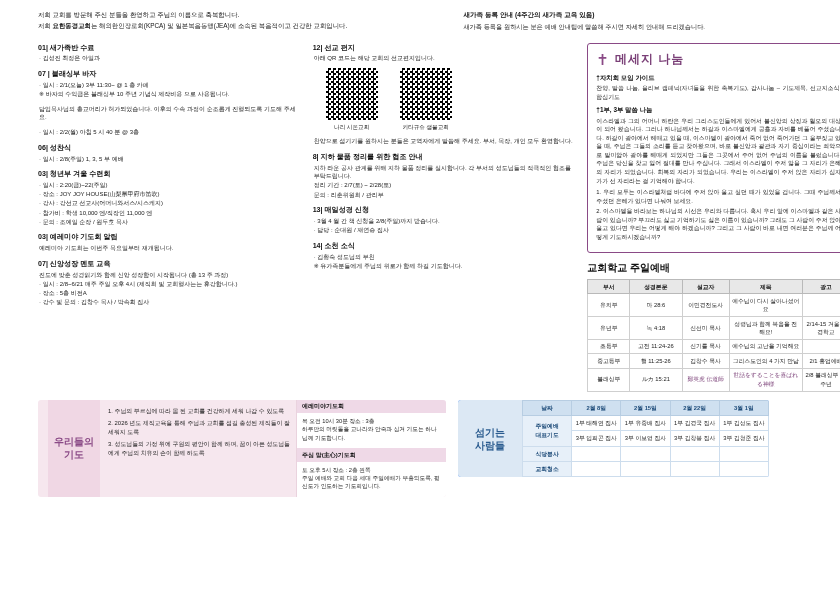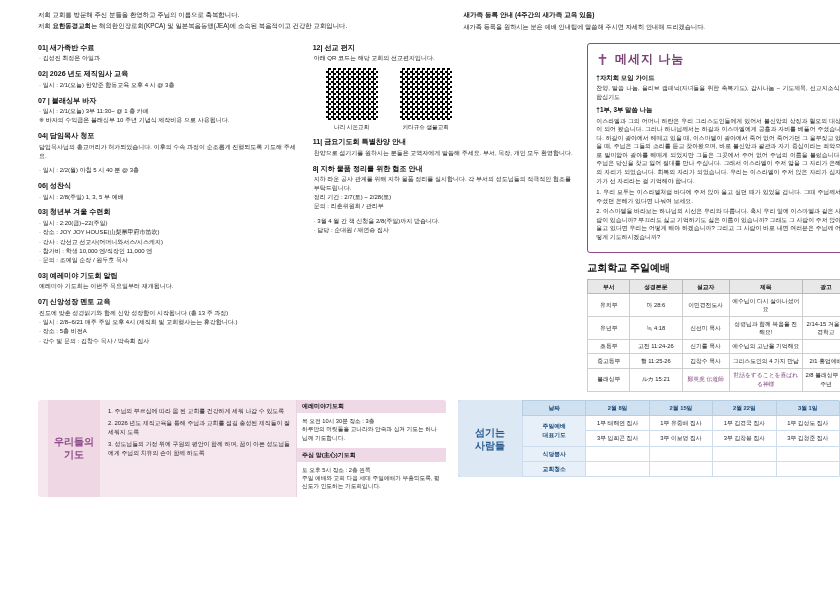--- a/index.html
+++ b/index.html
@@ -65,21 +65,21 @@
   .prayer { width: 408px; display:flex; background:#f6e7ee; border-radius:3px; overflow:hidden;padding-left:10px; }
   .prayer-label { width:62px; background:#f0d7e4; display:flex; flex-direction:column; align-items:center; justify-content:center;
       font-size:10px; font-weight:bold; color:#8a4a86; line-height:1.3; }
   .prayer-body { flex:1; display:flex; }
   .prayer-list { width:196px; padding:7px 6px 7px 8px; font-size:5.9px; color:#222; }
   .prayer-list div { margin-bottom:4px; text-align:justify; }
   .prayer-meet { width:150px; background:#fff; margin:0; border-left:1px solid #ead3de; }
   .pm-head { background:#efd9e7; color:#111; font-size:6.0px; font-weight:bold; padding:2.5px 5px; }
   .pm-body { padding:4px 5px 6px; font-size:5.7px; color:#222; }
 
-  .serve { width: 382px; display:flex; background:#3b82f6; border-radius:3px; overflow:hidden; }
+  .serve { width: 311px; display:flex; background:#3b82f6; border-radius:3px; overflow:hidden; }
   .serve-label { width:64px; background:#dce8f4; display:flex; flex-direction:column; align-items:center; justify-content:center;
       font-size:10px; font-weight:bold; color:#2a5b8f; line-height:1.3; }
   .serve-tbl { flex:1; }
   .st { border-collapse:collapse; width:100%; font-size:5.8px; }
   .st th { background:#cfe0f0; border:1px solid #b7cde2; padding:3px 2px; color:#1c4a78; font-weight:bold; }
   .st td { border:1px solid #cddded; padding:3px 2px; text-align:center; color:#222; background:#ffffff; }
   .st td.rowhdr { background:#e7f0f9; font-weight:bold; color:#1c4a78; }
   .st .blank { height:13px; }
 </style>
 </head>
@@ -103,34 +103,27 @@
   <div class="cols">
 
     <div class="col c1">
       <div class="item">
         <div class="item-title">01| 새가족반 수료</div>
         <div class="item-body">
           <div>· 김성진 최정은 아일과</div>
         </div>
       </div>
       <div class="item">
-        <div class="item-title">02| 2026 년도 제직임사 교육</div>
-        <div class="item-body">
-          <div>· 일시 : 2/1(오늘) 한양준 합동교육 오후 4 시 @ 3층</div>
-        </div>
-      </div>
-      <div class="item">
         <div class="item-title">07 | 블래싱부 바자</div>
         <div class="item-body">
           <div>· 일시 : 2/1(오늘) 3부 11:30~ @ 1 층 카페</div>
           <div>※ 바자의 수익금은 블래싱부 10 주년 기념식 제작비용 으로 사용됩니다.</div>
         </div>
       </div>
       <div class="item">
-        <div class="item-title">04| 담임목사 청포</div>
         <div class="item-body">
           <div>담임목사님의 총교머리가 허가되었습니다. 이후의 수속 과정이 순조롭게 진행되도록 기도해 주세요.</div>
         </div>
       </div>
       <div class="item">
         <div class="item-body">
           <div>· 일시 : 2/2(월) 아침 5 시 40 분 @ 3층</div>
         </div>
       </div>
       <div class="item">
@@ -177,37 +170,44 @@
             <div class="qr"></div>
             <div class="qr-cap">나리 시온교회</div>
           </div>
           <div class="qr-wrap">
             <div class="qr"></div>
             <div class="qr-cap">키타규슈 샘물교회</div>
           </div>
         </div>
       </div>
       <div class="item">
-        <div class="item-title">11| 금요기도회 특별찬양 안내</div>
         <div class="item-body">
           <div>찬양으로 섬기기를 원하시는 분들은 교역자에게 말씀해 주세요. 부서, 목장, 개인 모두 환영합니다.</div>
         </div>
       </div>
       <div class="item">
         <div class="item-title">8| 지하 물품 정리를 위한 협조 안내</div>
         <div class="item-body">
           <div>지하 라운 공사 관계를 위해 지하 물품 정리를 실시합니다. 각 부서의 성도님들의 적극적인 협조를 부탁드립니다.</div>
           <div>정리 기간 : 2/7(토) ~ 2/28(토)</div>
           <div>문의 : 리춘위원회 / 관리부</div>
         </div>
       </div>
       <div class="item">
+        <div class="item-title">13| 매일성경 신청</div>
         <div class="item-body">
           <div>· 3월 4 월 간 책 신청을 2/8(주일)까지 받습니다.</div>
           <div>· 담당 : 순대원 / 재연승 집사</div>
+        </div>
+      </div>
+      <div class="item">
+        <div class="item-title">14| 소천 소식</div>
+        <div class="item-body">
+          <div>· 김황숙 성도님의 부친</div>
+          <div>※ 유가족분들에게 주님의 위로가 함께 하길 기도합니다.</div>
         </div>
       </div>
     </div>
 
     <div class="col c3">
       <div class="msgbox">
         <div class="msg-head">
           <span class="cross">✝</span>
           <span class="msg-title">메세지 나눔</span>
         </div>

